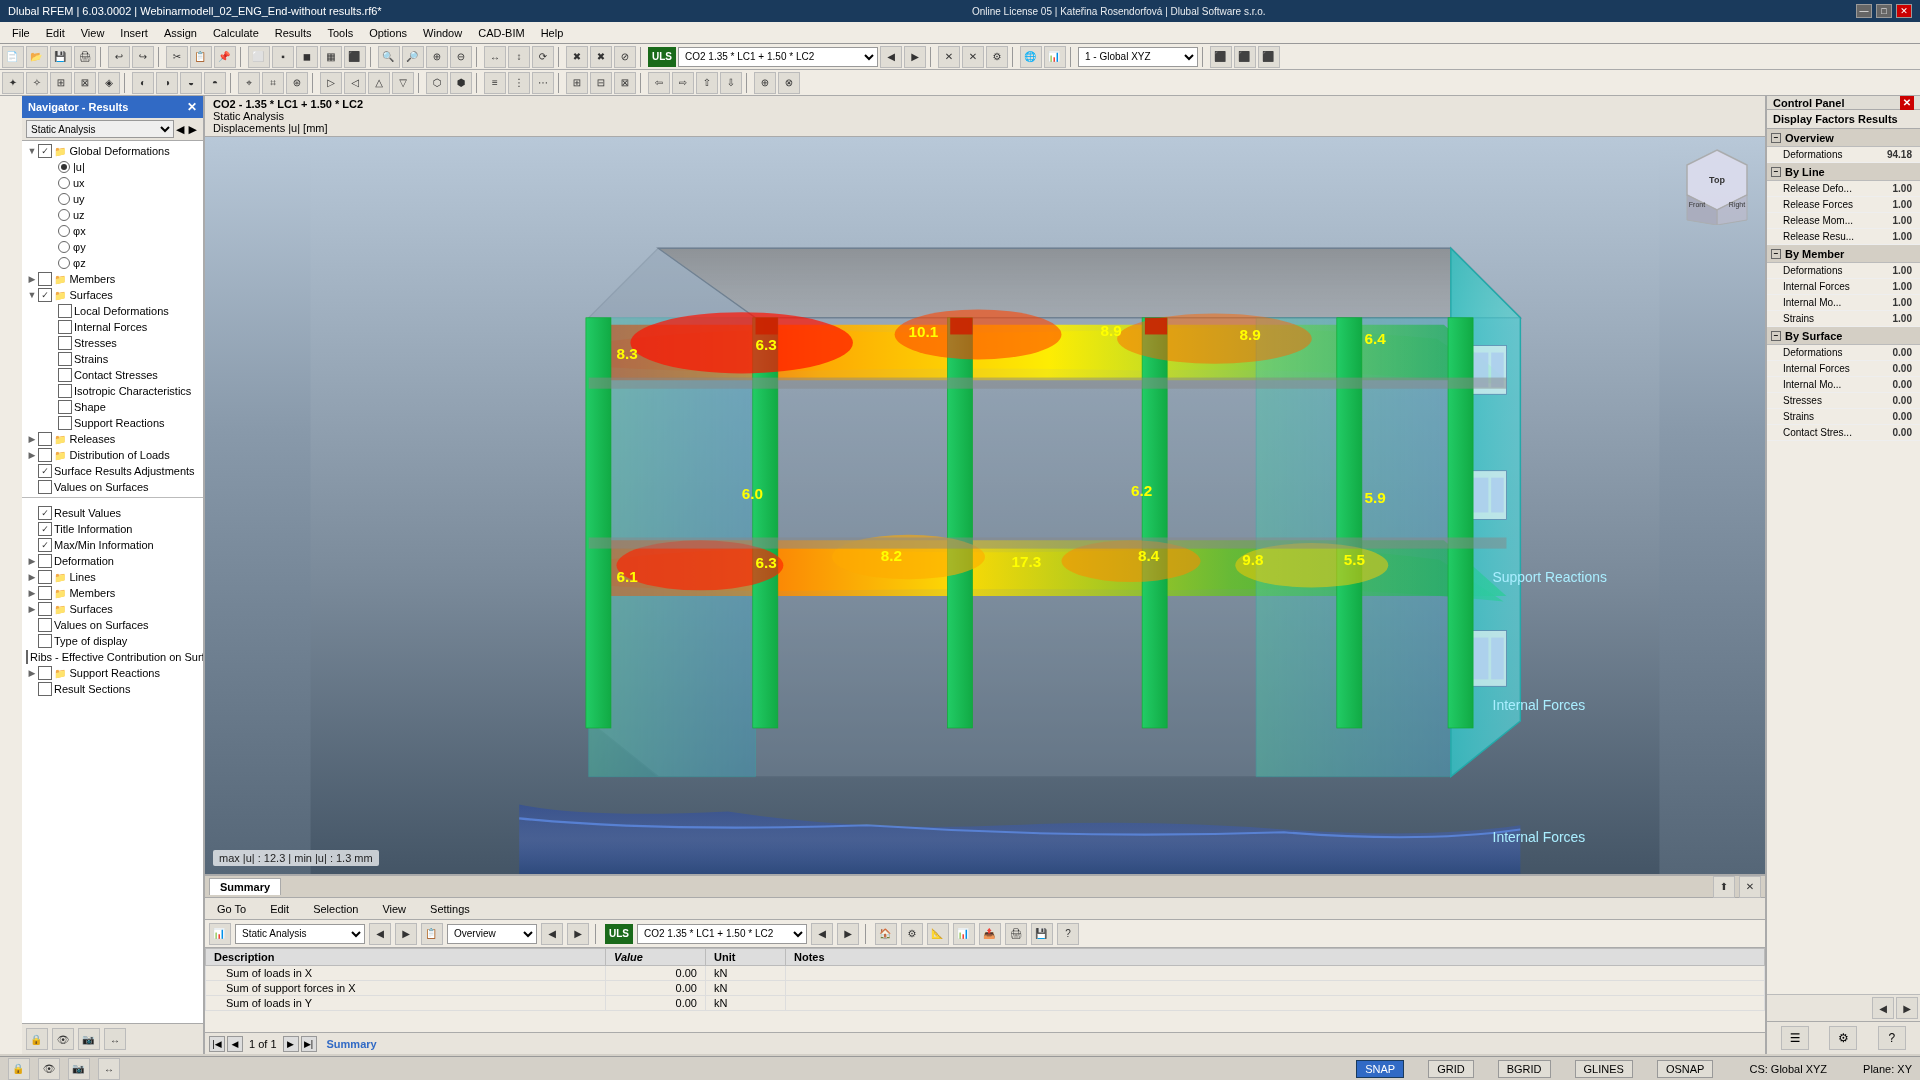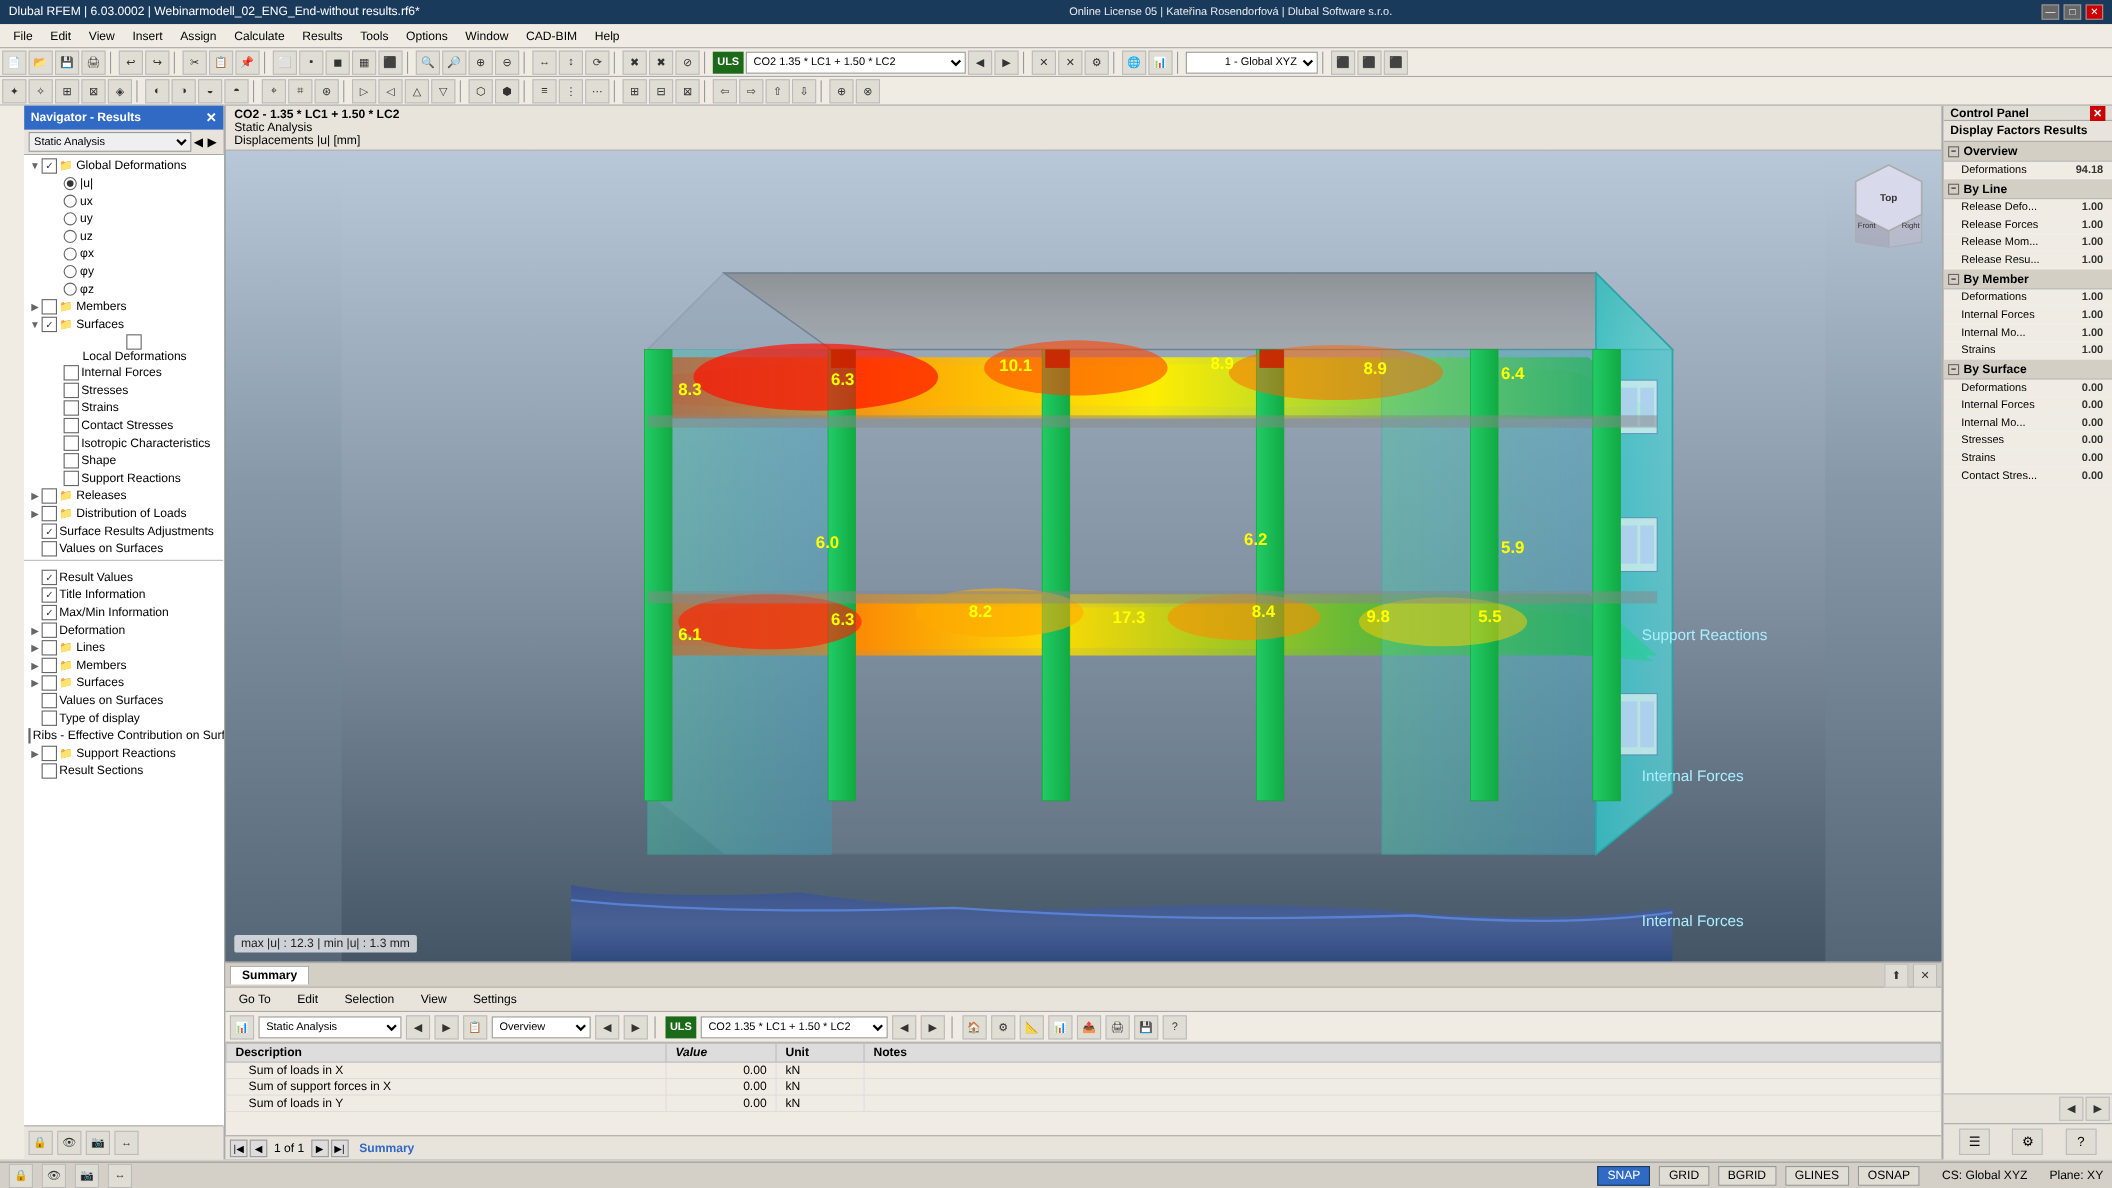--- a/index.html
+++ b/index.html
@@ -230,21 +230,21 @@
       border-top: 1px solid #999;
       padding: 0 8px;
       justify-content: space-between;
       font-size: 11px;
       position: absolute;
       bottom: 0;
       left: 0;
       right: 0;
     }
     .status-left { display: flex; align-items: center; gap: 8px; }
-    .status-right { display: flex; align-items: center; gap: 8px; }
+    .status-right { display: flex; align-items: center; gap: 24px; }
     .status-btn { padding: 1px 8px; background: #e0ddd5; border: 1px solid #999; cursor: pointer; font-size: 11px; height: 18px; display: flex; align-items: center; }
     .status-btn.active { background: #316ac5; color: white; border-color: #1a3a5c; }
 
     
     #scene-svg { width: 100%; height: 100%; }
 
     
     #cube-widget {
       position: absolute;
       top: 8px; right: 8px;
@@ -327,21 +327,21 @@
   <div class="tb-btn">◀</div>
   <div class="tb-btn">▶</div>
   <div class="tb-sep"></div>
   <div class="tb-btn">✕</div>
   <div class="tb-btn">✕</div>
   <div class="tb-btn">⚙</div>
   <div class="tb-sep"></div>
   <div class="tb-btn">🌐</div>
   <div class="tb-btn">📊</div>
   <div class="tb-sep"></div>
-  <select class="tb-combo" style="width:120px;text-align:right;">
+  <select class="tb-combo" style="width:120px;">
     <option>1 - Global XYZ</option>
   </select>
   <div class="tb-sep"></div>
   <div class="tb-btn">⬛</div>
   <div class="tb-btn">⬛</div>
   <div class="tb-btn">⬛</div>
 </div>
 
 <div class="toolbar" id="toolbar2">
   <div class="tb-btn">✦</div>
@@ -448,21 +448,21 @@
         <span class="icon">📁</span>
         <span class="label">Members</span>
       </div>
 
       <div class="tree-item">
         <span class="expander">▼</span>
         <span class="checkbox checked">✓</span>
         <span class="icon">📁</span>
         <span class="label">Surfaces</span>
       </div>
-      <div class="tree-item" style="padding-left:24px;flex-direction:column;">
+      <div class="tree-item" style="padding-left:24px;">
         <span style="width:12px;"></span>
         <span class="checkbox"></span>
         <span class="label">Local Deformations</span>
       </div>
       <div class="tree-item" style="padding-left:24px;">
         <span style="width:12px;"></span>
         <span class="checkbox"></span>
         <span class="label">Internal Forces</span>
       </div>
       <div class="tree-item" style="padding-left:24px;">

